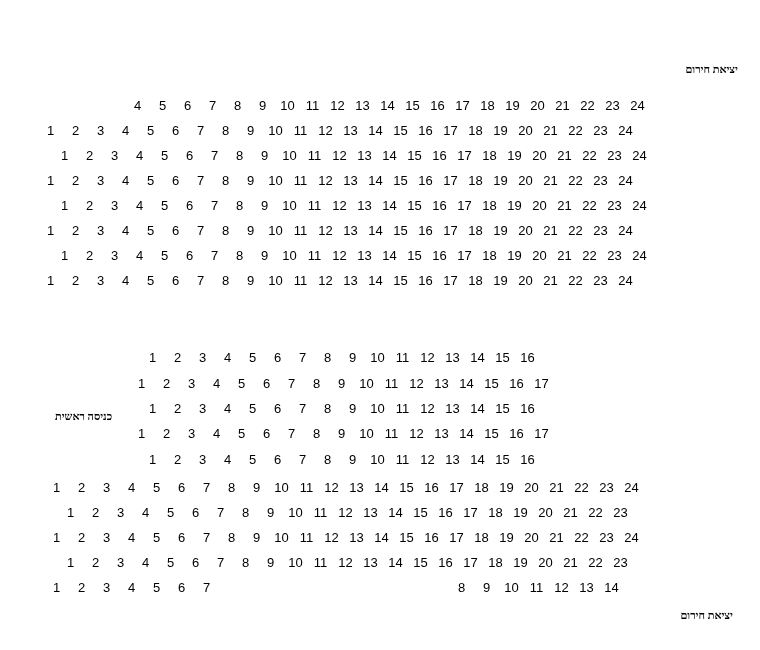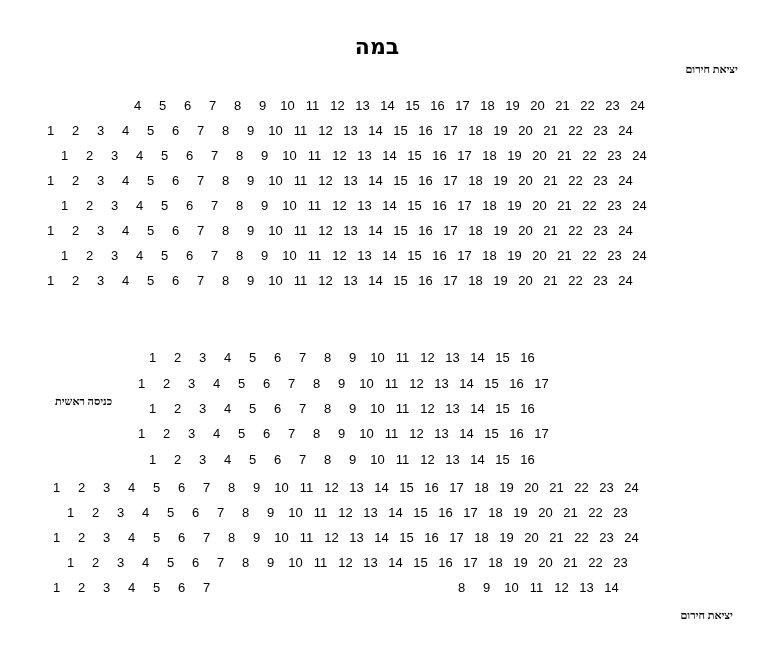--- a/index.html
+++ b/index.html
@@ -29,21 +29,21 @@
   }
   .hebrew-label {
     position: absolute;
     font-family: Liberation Serif, serif;
     font-weight: bold;
     font-size: 11px;
     line-height: 13px;
     white-space: nowrap;
   }
   .label-exit-top    { top: 63px;  right: 22px; }
-  .label-entrance    { top: 395px; left: 55px; text-align: center;  }
+  .label-entrance    { top: 410px; left: 55px; text-align: center;  }
   .label-exit-bottom { top: 609px; right: 27px; }
   .seat-segment {
     position: absolute;
     display: flex;
     flex-direction: row;
   }
   .seat {
     display: inline-block;
     width: 25px;
     height: 15px;
@@ -52,21 +52,20 @@
     line-height: 15px;
     font-family: "Liberation Sans", "DejaVu Sans", sans-serif;
     color: #000000;
   }
 </style>
 </head>
 <body>
 
 <div class="canvas">
 
-  <div class="stage-title">במה</div>
 
   <div class="hebrew-label label-exit-top">יציאת חירום</div>
 
   <div class="hebrew-label label-entrance">כניסה ראשית</div>
 
   <div class="hebrew-label label-exit-bottom">יציאת חירום</div>
 
   <div>
       <div class="seat-segment" style="left: 125px; top: 98px;">
         <span class="seat">4</span>

